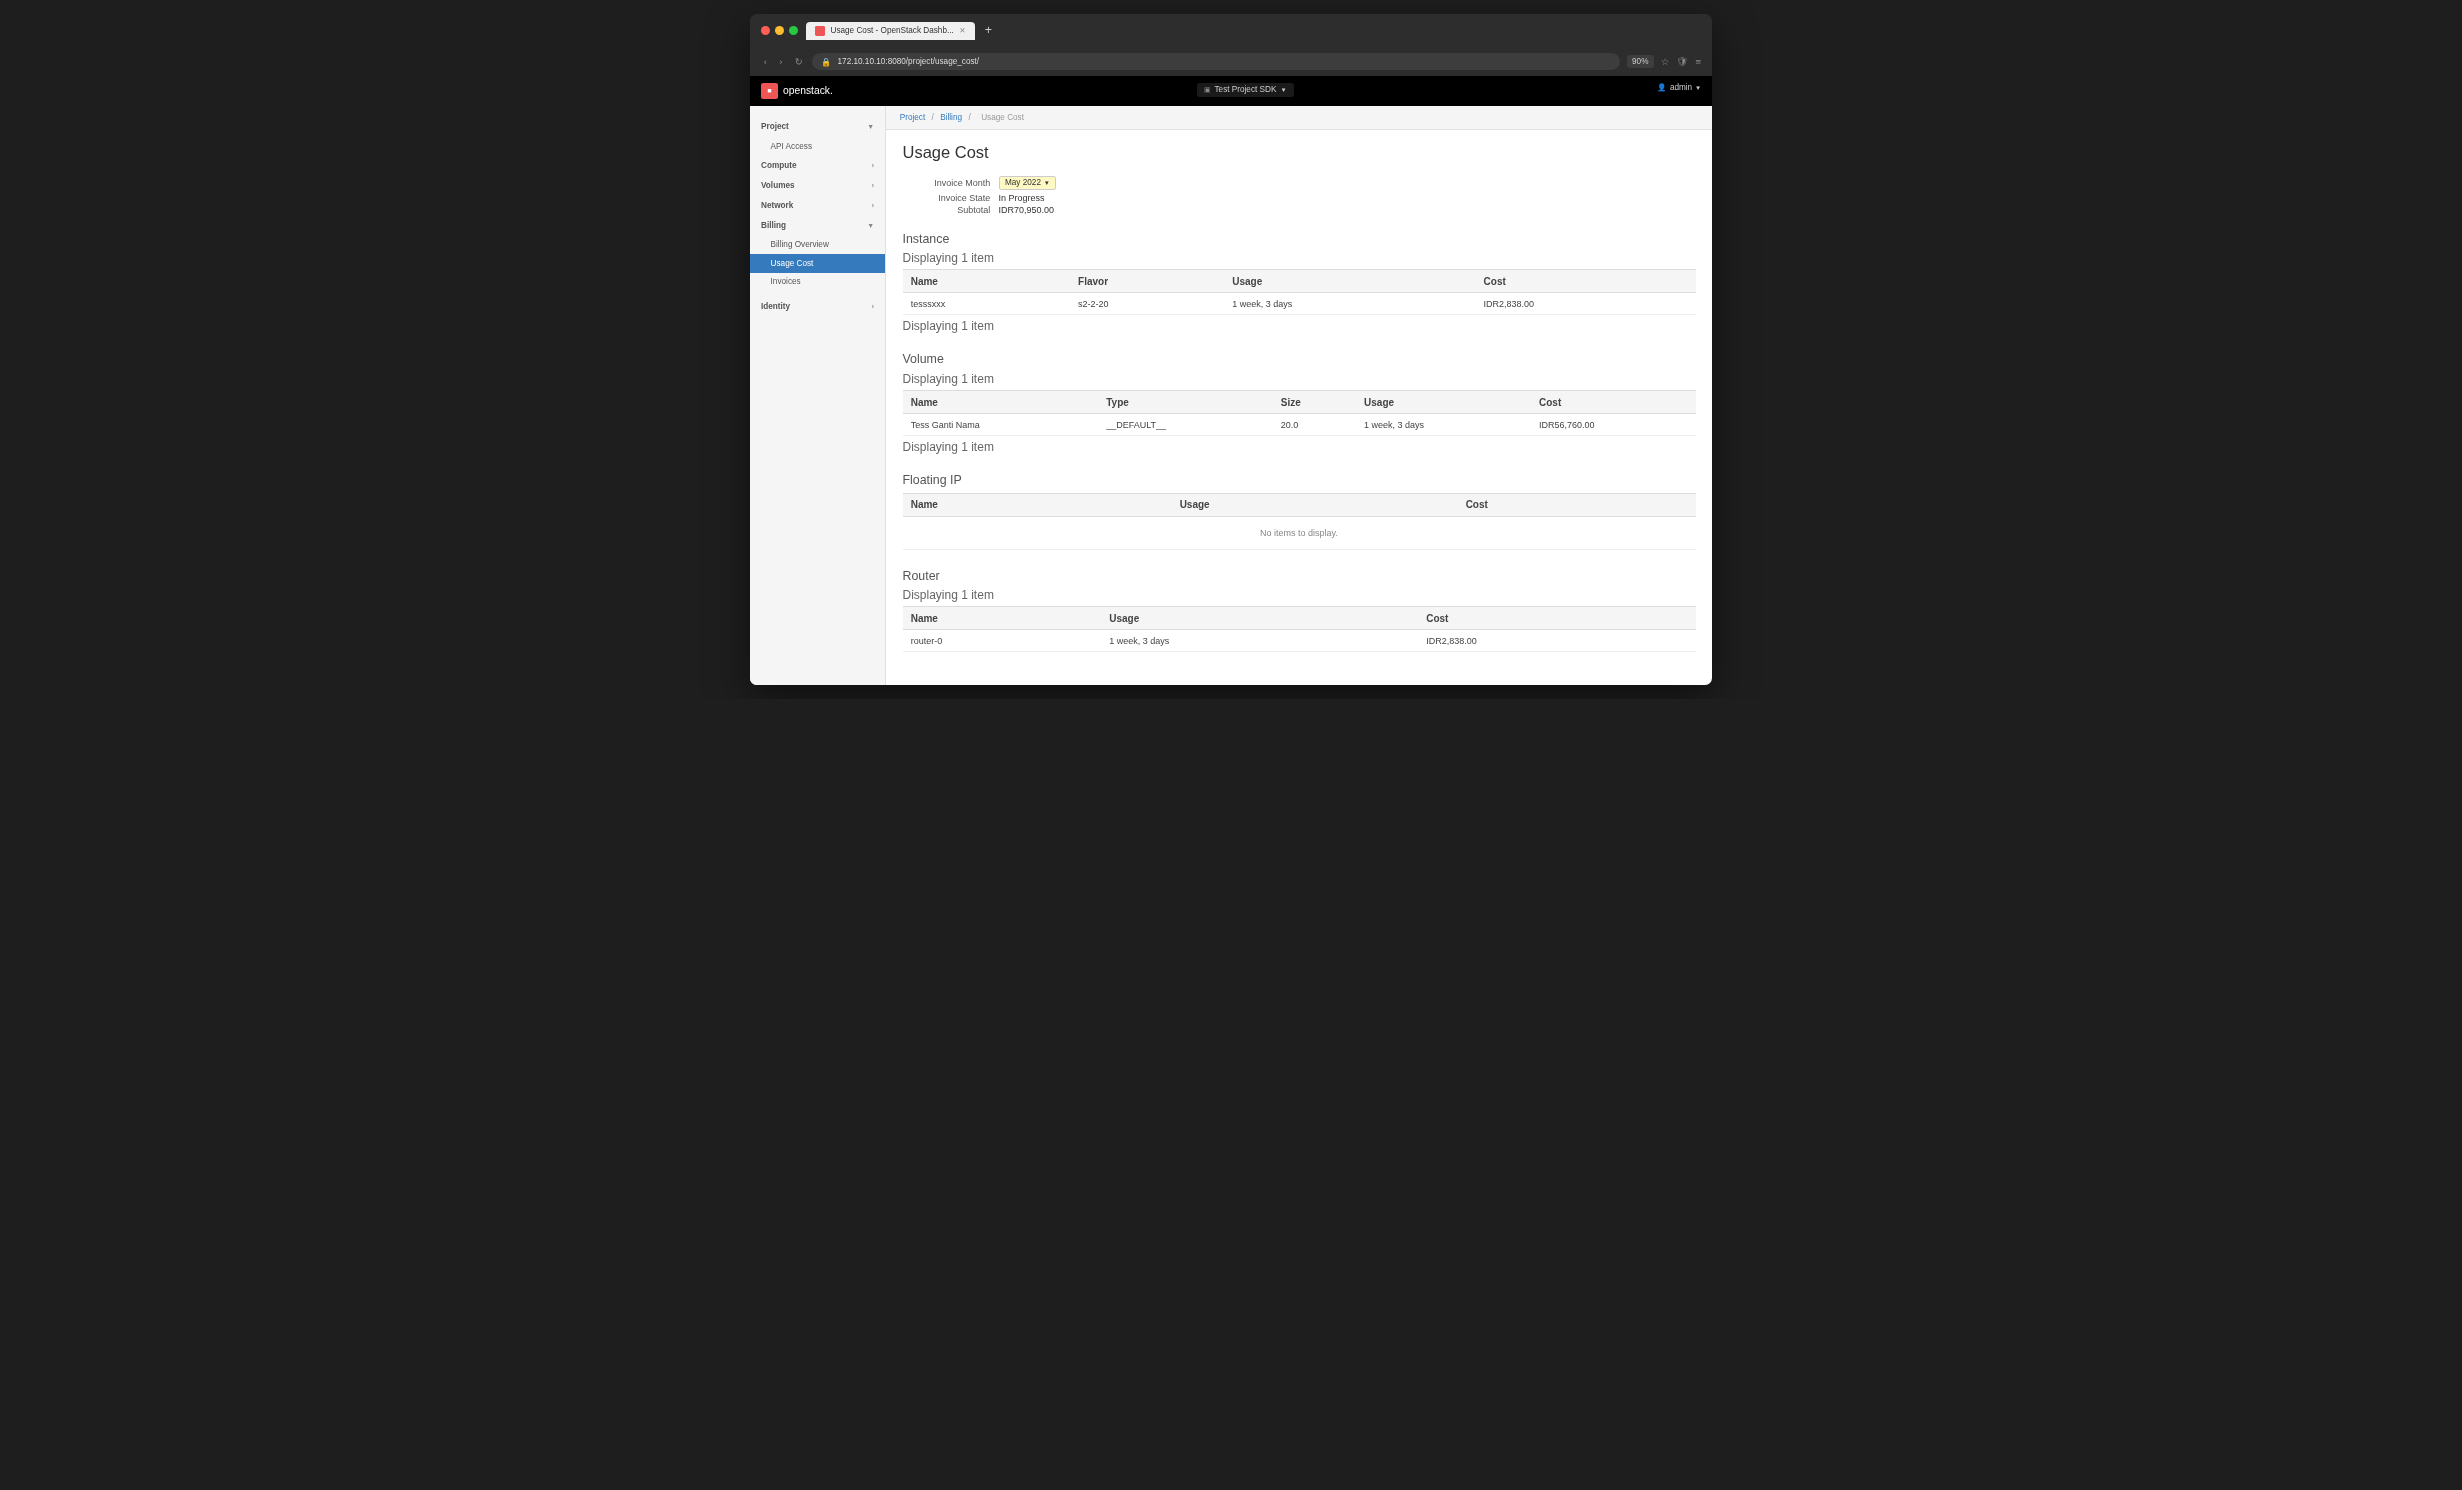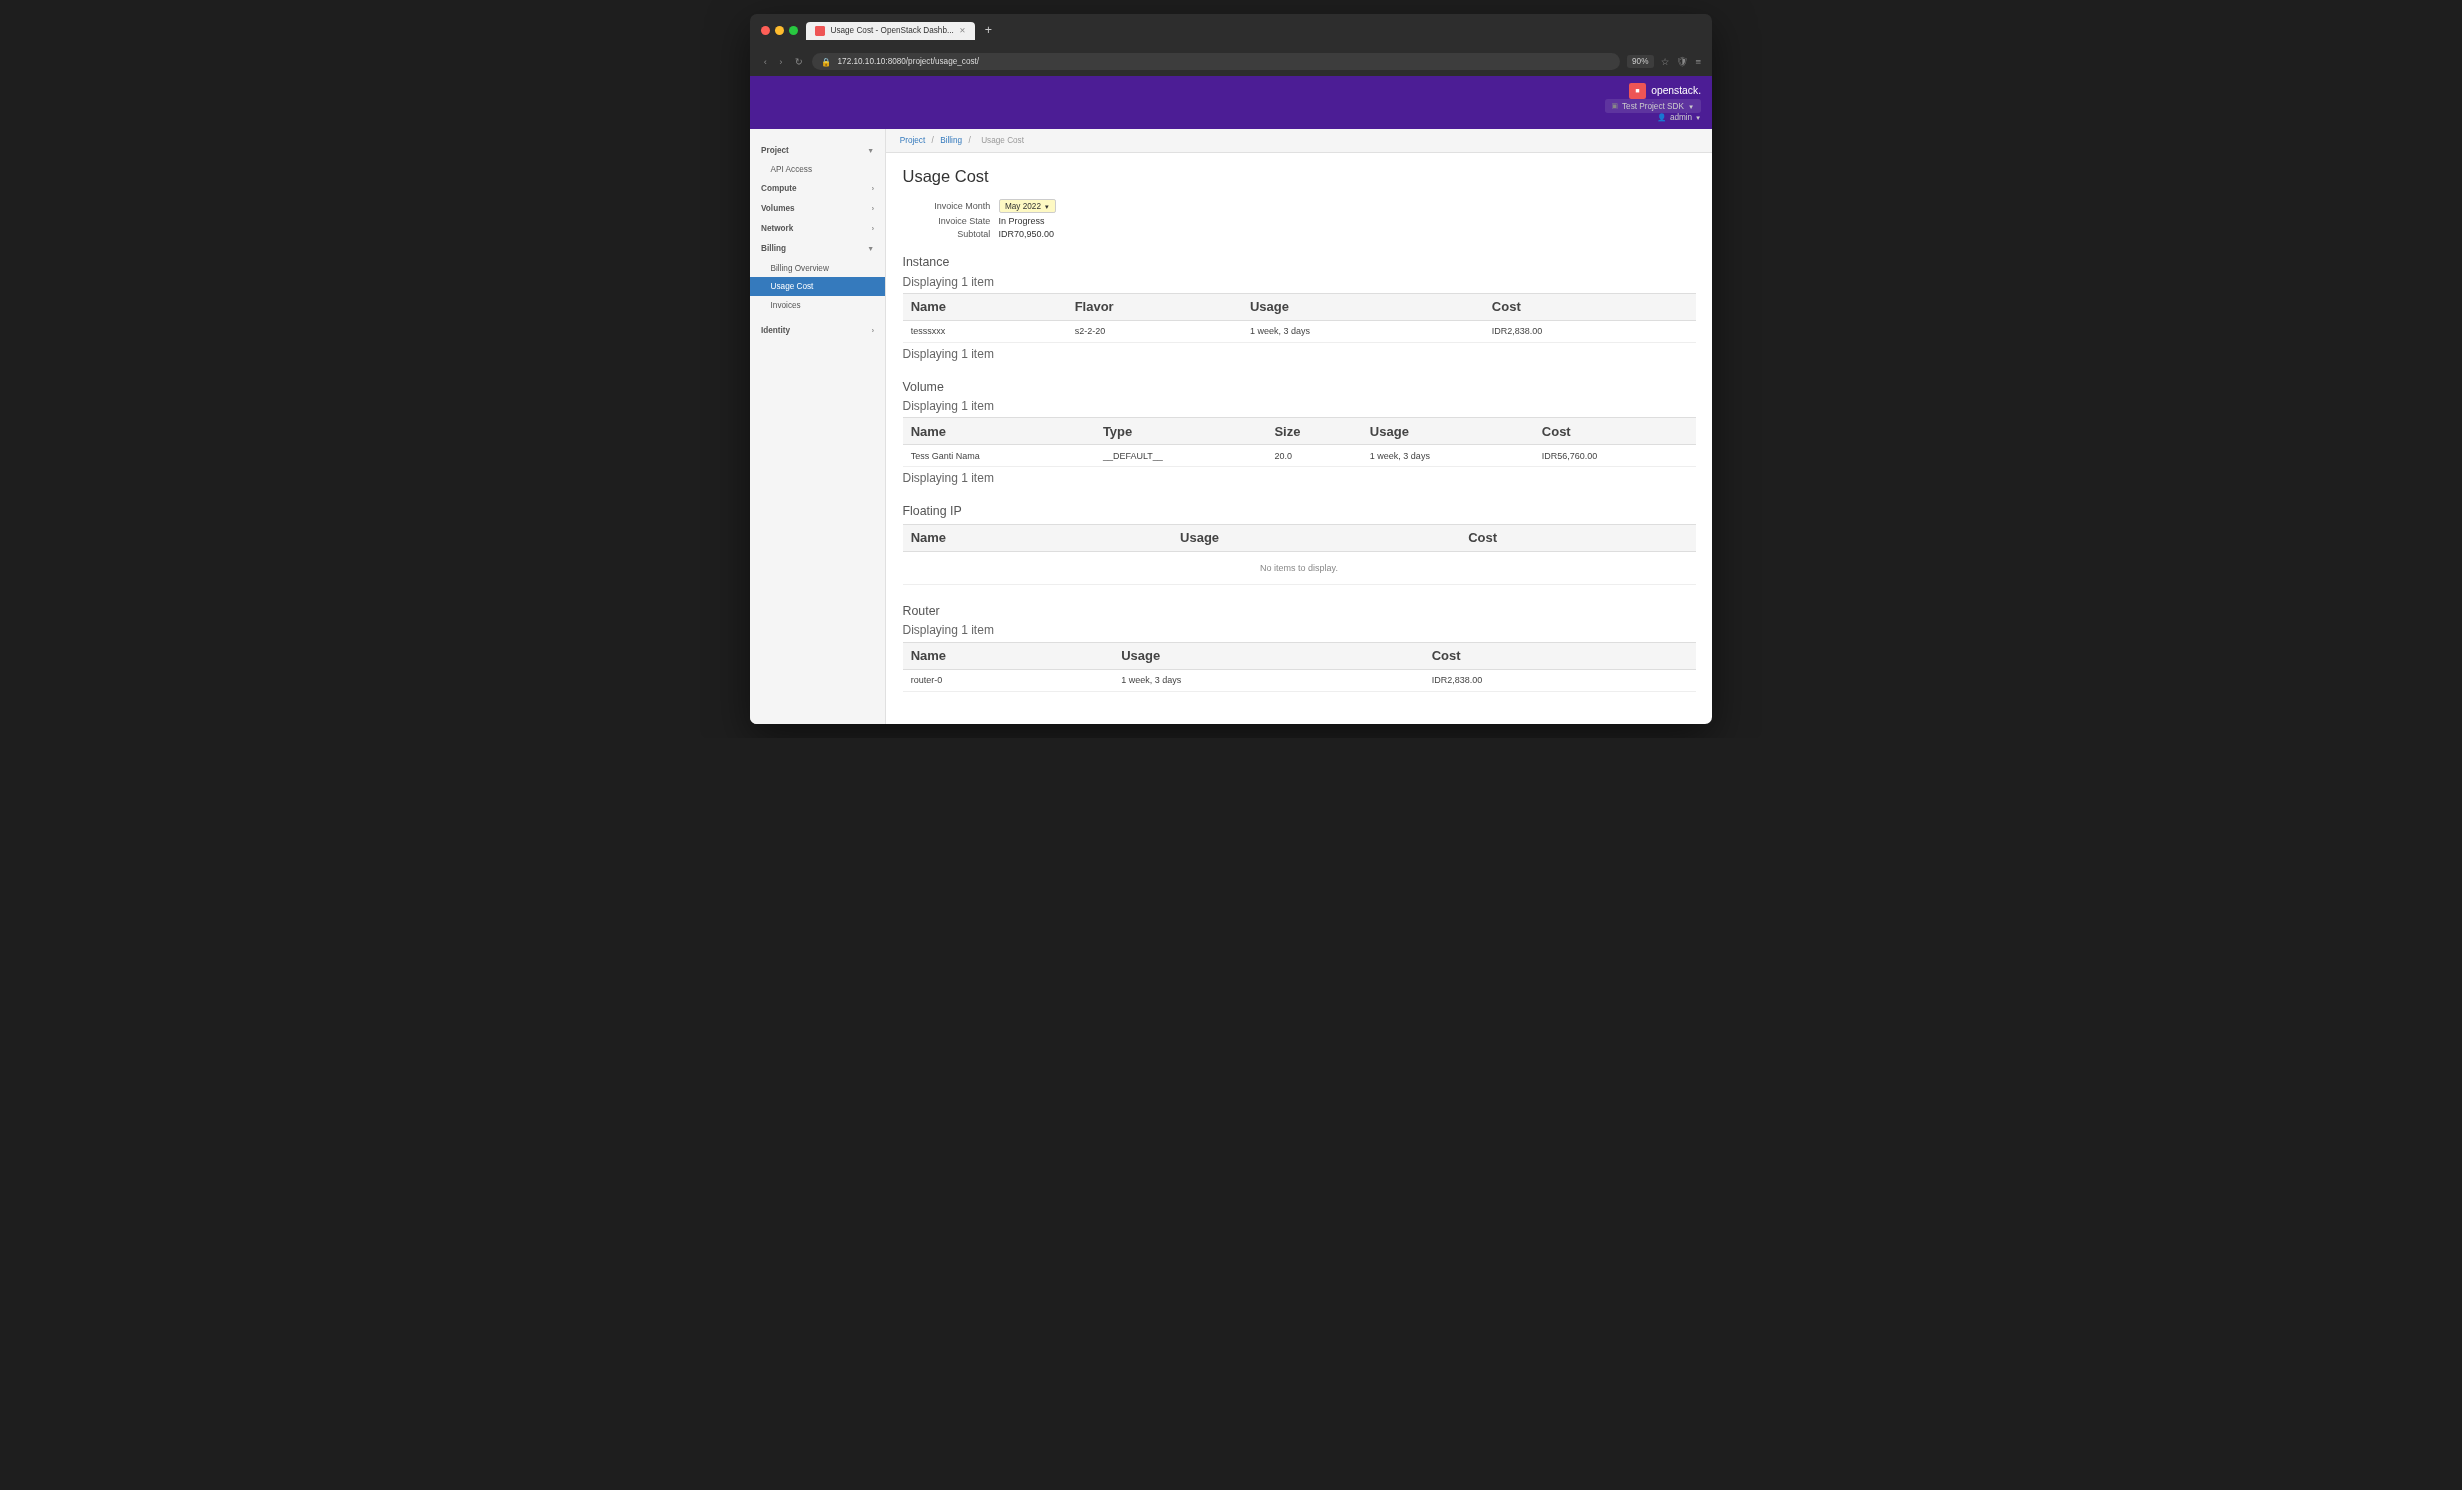--- a/index.html
+++ b/index.html
@@ -22,21 +22,21 @@
 
     .browser-addressbar { background: #2d2d2d; padding: 5.5px 11px; display: flex; align-items: center; gap: 6.9px; }
     .nav-btn { background: none; border: none; color: #888; font-size: 9.6px; cursor: pointer; padding: 2.7px; }
     .address-bar { flex: 1; background: #3d3d3d; border-radius: 13.7px; padding: 3.4px 9.6px; display: flex; align-items: center; gap: 5.5px; color: #ddd; font-size: 8.2px; }
     .address-text { flex: 1; }
     .zoom-badge { background: #3d3d3d; color: #ccc; padding: 2.1px 5.5px; border-radius: 2.7px; font-size: 8.2px; }
     .toolbar-icons { display: flex; gap: 6.9px; color: #888; font-size: 9.6px; }
 
     
     .app-container { display: flex; flex-direction: column; background: #fff; min-height: 481px; }
-    .app-header { background: #4c1d95; padding: 6.9px 11px; display: flex; align-items: flex-end; justify-content: space-between; flex-direction: column; }
+    .app-header { background: #000000; padding: 6.9px 11px; display: flex; align-items: flex-start; justify-content: space-between; }
     .openstack-logo { display: flex; align-items: center; gap: 5.5px; }
     .logo-icon { width: 16.5px; height: 16.5px; background: #e55; border-radius: 2.1px; display: flex; align-items: center; justify-content: center; }
     .logo-icon span { color: white; font-size: 6.9px; font-weight: bold; }
     .logo-text { color: #fff; font-size: 10.3px; font-weight: 300; }
     .project-selector { background: rgba(255,255,255,0.1); border-radius: 2.7px; padding: 2.7px 6.9px; color: #ccc; font-size: 8.2px; display: flex; align-items: center; gap: 4.1px; cursor: pointer; }
     .user-menu { color: #ccc; font-size: 8.2px; display: flex; align-items: center; gap: 2.7px; cursor: pointer; }
 
     .app-body { display: flex; flex: 1; }
 
     
@@ -60,21 +60,21 @@
     .meta-row { display: flex; align-items: center; margin-bottom: 2.7px; font-size: 9px; }
     .meta-label { width: 96px; text-align: right; color: #555; font-weight: 500; padding-right: 8.2px; }
     .meta-value { color: #333; }
     .month-selector { border: 0.7px solid #ccc; border-radius: 2.1px; padding: 1.4px 5.5px; font-size: 8.2px; background: #fef9c3; cursor: pointer; display: inline-flex; align-items: center; gap: 2.7px; }
 
     .section-title { font-size: 12.4px; font-weight: 300; color: #555; margin-bottom: 5.5px; margin-top: 13.7px; }
     .display-count { font-size: 12px; color: #666; margin-bottom: 4.1px; }
 
     table { width: 100%; border-collapse: collapse; font-size: 9px; }
     table thead tr { background: #f5f5f5; border-top: 0.7px solid #ddd; border-bottom: 0.7px solid #ddd; }
-    table thead th { padding: 5.5px 8.2px; text-align: left; font-weight: 600; color: #444; font-size: 13px; }
+    table thead th { padding: 5.5px 8.2px; text-align: left; font-weight: 600; color: #444; font-size: 10px; }
     table tbody tr { border-bottom: 0.7px solid #eee; }
     table tbody td { padding: 5.5px 8.2px; color: #444; font-size: 9px; }
     .no-items { text-align: center; padding: 11px; color: #888; font-size: 9px; }
 
     .section-block { margin-bottom: 19px; }
   </style>
 </head>
 <body>
 
 <div class="browser-window">

